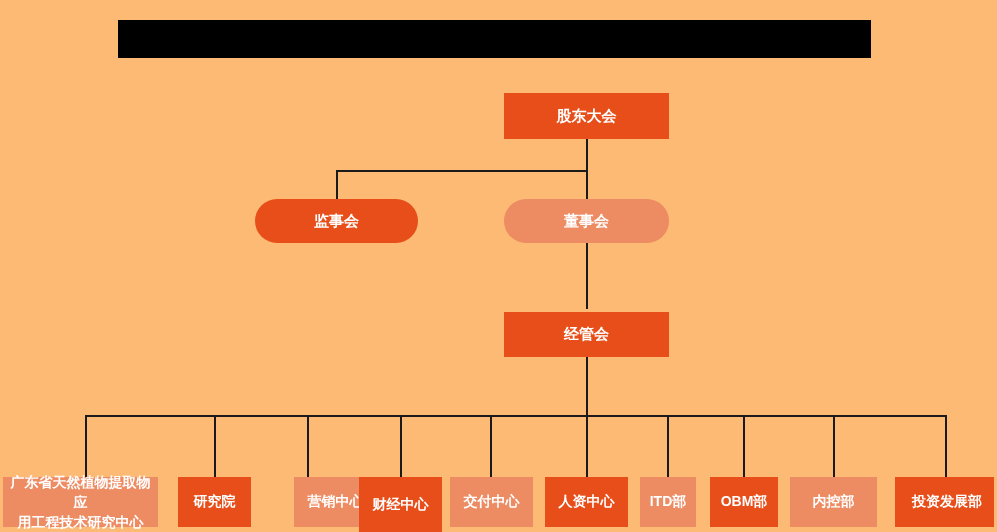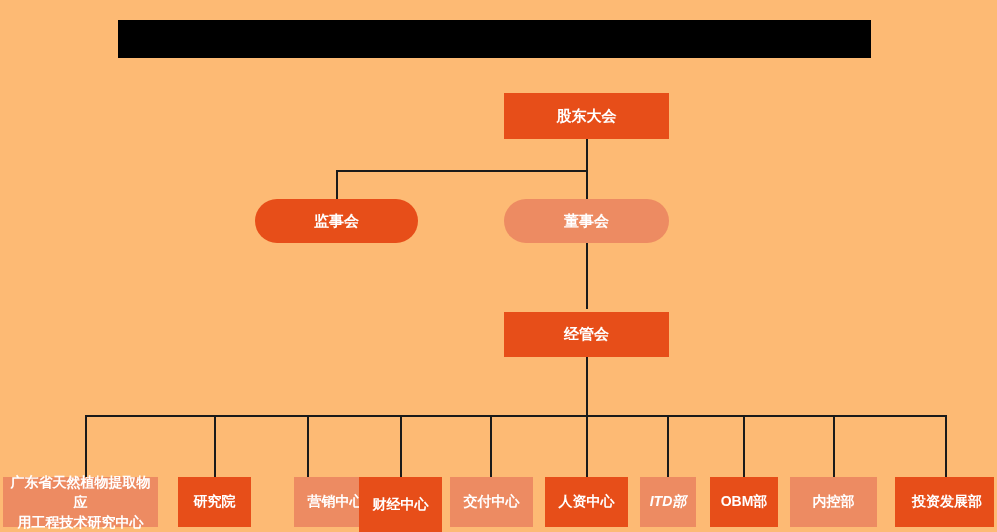--- a/index.html
+++ b/index.html
@@ -126,21 +126,21 @@
   </div>
 
   <div class="node leaf light" style="left:450px; top:477px; width:83px; height:50px;">
     <span class="lbl">交付中心</span>
   </div>
 
   <div class="node leaf dark" style="left:545px; top:477px; width:83px; height:50px;">
     <span class="lbl">人资中心</span>
   </div>
 
-  <div class="node leaf light" style="left:640px; top:477px; width:56px; height:50px;font-style:italic;">
+  <div class="node leaf light" style="left:640px; top:477px; width:56px; height:50px;">
     <span class="lbl">ITD部</span>
   </div>
 
   <div class="node leaf dark" style="left:710px; top:477px; width:68px; height:50px;text-align:right;">
     <span class="lbl">OBM部</span>
   </div>
 
   <div class="node leaf light" style="left:790px; top:477px; width:87px; height:50px;">
     <span class="lbl">内控部</span>
   </div>

